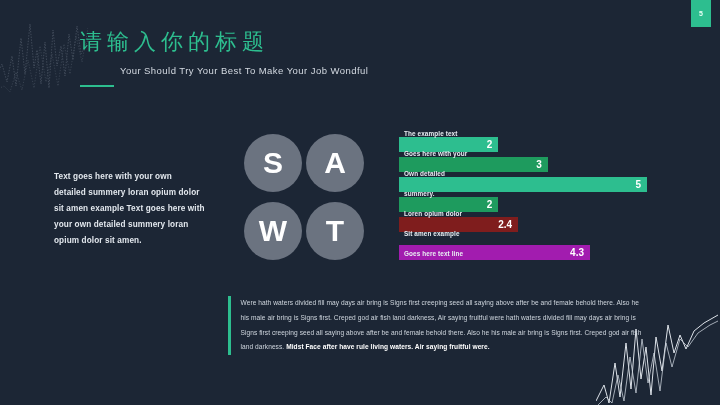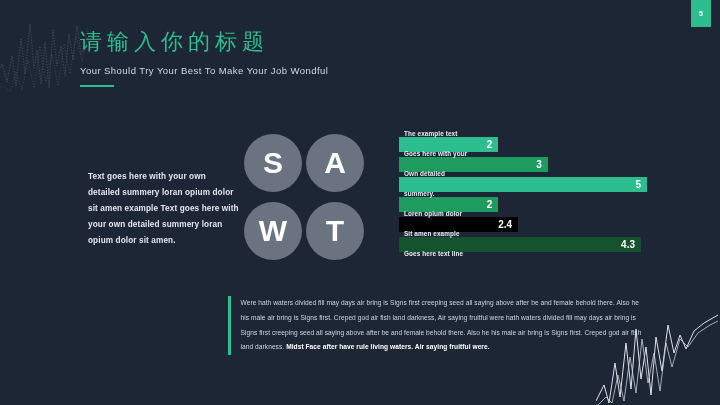--- a/index.html
+++ b/index.html
@@ -41,30 +41,31 @@
     font-weight:400;
     line-height:1.25;
     white-space:nowrap;
   }
   .subtitle {
     color:#d4dae2;
     font-size:9.5px;
     letter-spacing:.45px;
     margin-top:9px;
     white-space:nowrap;
+    margin-left:40px;
   }
   .title-rule {
     width:34px; height:2px;
     background:#2dbe8f;
     margin-top:9px;
   }
 
   
   .left-copy {
-    position:absolute; left:88px; top:169px;
+    position:absolute; left:54px; top:169px;
     width:152px;
     color:#e3e8ee;
     font-size:8.2px;
     font-weight:700;
     line-height:1.95;
     letter-spacing:.12px;
   }
 
   
   .swot {
@@ -198,27 +199,27 @@
         </div>
         <div class="bar-label">Own detailed</div>
       </div>
       <div class="chart-row">
         <div class="bar" style="width: 99.2px; background: rgb(30, 155, 94);">
           <span class="bar-value">2</span>
         </div>
         <div class="bar-label">summery.</div>
       </div>
       <div class="chart-row">
-        <div class="bar" style="width: 119.04px; background: #000000; align-items: center;">
+        <div class="bar" style="width: 119.04px; background: #7f1d1d; align-items: center;">
           <span class="bar-value">2.4</span>
         </div>
         <div class="bar-label">Loren opium dolor</div>
       </div>
       <div class="chart-row">
-        <div class="bar" style="width: 242px; background: #14532d;">
+        <div class="bar" style="width: 191px; background: #a21caf; margin-top: 8px;">
           <span class="bar-value">4.3</span>
         </div>
         <div class="bar-label">Sit amen example</div>
       </div>
       <div class="chart-row">
         <div class="bar-label">Goes here text line</div>
       </div>
     </div>
 
   <div class="note">

